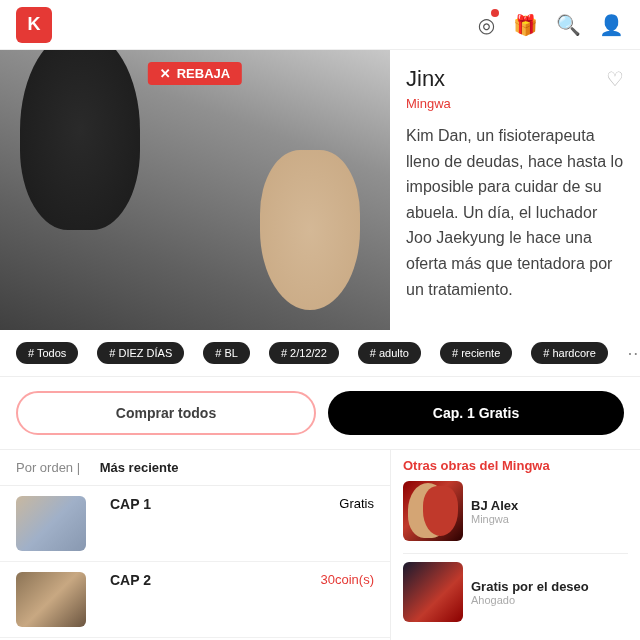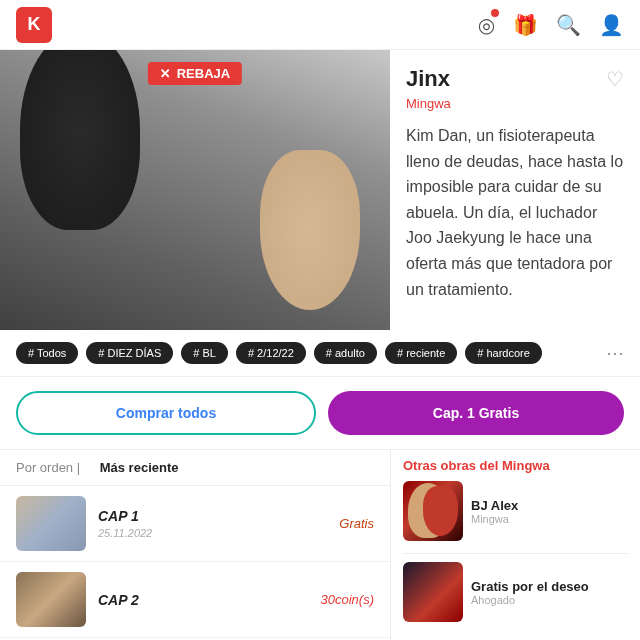--- a/index.html
+++ b/index.html
@@ -23,62 +23,62 @@
     .rebaja-badge {
       position: absolute; top: 12px; left: 50%; transform: translateX(-50%);
       background: #e53935; color: white; padding: 4px 12px; border-radius: 4px;
       font-size: 13px; font-weight: bold; display: flex; align-items: center; gap: 6px; z-index: 10;
     }
     .rebaja-badge .x { cursor: pointer; }
 
     
     .hero-info { flex: 1; padding: 16px; overflow: hidden; }
     .hero-title-row { display: flex; align-items: center; justify-content: space-between; margin-bottom: 4px; }
-    .hero-title { font-size: 22px; font-weight: bold; color: #222; }
+    .hero-title { font-size: 22px; font-weight: normal; color: #222; }
     .heart-icon { font-size: 20px; color: #bbb; cursor: pointer; }
     .hero-author { color: #e53935; font-size: 13px; margin-bottom: 12px; }
     .hero-desc { font-size: 16px; color: #444; line-height: 1.6; }
 
     
-    .tags-bar { display: flex; align-items: center; padding: 12px 16px; gap: 8px; border-bottom: 1px solid #eee; overflow: hidden; }
+    .tags-bar { display: flex; align-items: center; padding: 12px 16px; gap: 19px; border-bottom: 1px solid #eee; overflow: hidden; }
     .tag {
       background: #222; color: #fff; padding: 5px 12px; border-radius: 20px;
       font-size: 11px; white-space: nowrap; cursor: pointer;
     }
     .more-dots { color: #888; margin-left: auto; cursor: pointer; font-size: 18px; }
 
     
     .action-row { display: flex; gap: 12px; padding: 14px 16px; border-bottom: 1px solid #eee; }
     .btn-buy-all {
-      flex: 1; padding: 12px; border: 2px solid #14b8a6; background: #fff; color: #3b82f6;
+      flex: 1; padding: 12px; border: 2px solid #fca5a5; background: #fff; color: #404040;
       border-radius: 25px; font-size: 14px; font-weight: bold; cursor: pointer;
     }
     .btn-cap-gratis {
-      flex: 1; padding: 12px; border: none; background: #a21caf; color: #fff;
+      flex: 1; padding: 12px; border: none; background: #000000; color: #fff;
       border-radius: 25px; font-size: 14px; font-weight: bold; cursor: pointer;
     }
 
     
     .main { display: flex; }
     .left-panel { flex: 0 0 390px; padding: 0; }
     .right-panel { flex: 1; padding: 8px 12px; border-left: 1px solid #eee; }
 
     .sort-row { padding: 10px 16px; font-size: 13px; color: #888; border-bottom: 1px solid #eee; }
     .sort-row strong { color: #222; margin-left: 16px; }
 
     
-    .chapter-item { display: flex; align-items: center; padding: 10px 16px; gap: 12px; border-bottom: 1px solid #f0f0f0; cursor: pointer; font-style: italic; }
+    .chapter-item { display: flex; padding: 10px 16px; gap: 24px; border-bottom: 1px solid #f0f0f0; cursor: pointer; }
     .chap-thumb { width: 70px; height: 55px; border-radius: 6px; object-fit: cover; flex-shrink: 0; }
     .chap-thumb-1 { background: linear-gradient(135deg, #c8a882 0%, #a0b0c0 100%); }
     .chap-thumb-2 { background: linear-gradient(135deg, #8B7355 0%, #c8a882 100%); }
     .chap-info { flex: 1; }
     .chap-title { font-size: 14px; font-weight: bold; color: #222; }
     .chap-date { font-size: 11px; color: #aaa; margin-top: 3px; }
     .chap-price { font-size: 13px; color: #e53935; white-space: nowrap; }
-    .chap-price.free { color: #c2410c; }
+    .chap-price.free { color: #000000; }
 
     
     .right-section-title { font-size: 13px; color: #444; margin-bottom: 8px; }
     .right-section-title span { color: #e53935; font-weight: bold; margin-top: 44px; }
     .work-item { display: flex; align-items: center; gap: 8px; margin-bottom: 12px; cursor: pointer; }
     .work-thumb { width: 60px; height: 60px; border-radius: 6px; flex-shrink: 0; }
     .work-info .work-title { font-size: 13px; font-weight: bold; color: #222; }
     .work-info .work-author { font-size: 11px; color: #aaa; }
     .section-divider { border: none; border-top: 1px solid #eee; margin: 8px 0; }
 
@@ -185,21 +185,20 @@
       <span>Por orden</span>
       <span> | </span>
       <strong>Más reciente</strong>
     </div>
 
     <div class="chapter-item">
       <div class="chap-thumb chap-thumb-1" style="background: linear-gradient(135deg, #c8b8a0 0%, #a0b0c8 50%, #8898b0 100%); border-radius:6px; width:70px; height:55px;">
       </div>
       <div class="chap-info">
         <div class="chap-title">CAP 1</div>
-        <div class="chap-date">25.11.2022</div>
       </div>
       <div class="chap-price free">Gratis</div>
     </div>
 
     <div class="chapter-item">
       <div class="chap-thumb chap-thumb-2" style="background: linear-gradient(135deg, #8B7355 0%, #c8a882 50%, #6b5540 100%); border-radius:6px; width:70px; height:55px;">
       </div>
       <div class="chap-info">
         <div class="chap-title">CAP 2</div>
       </div>

